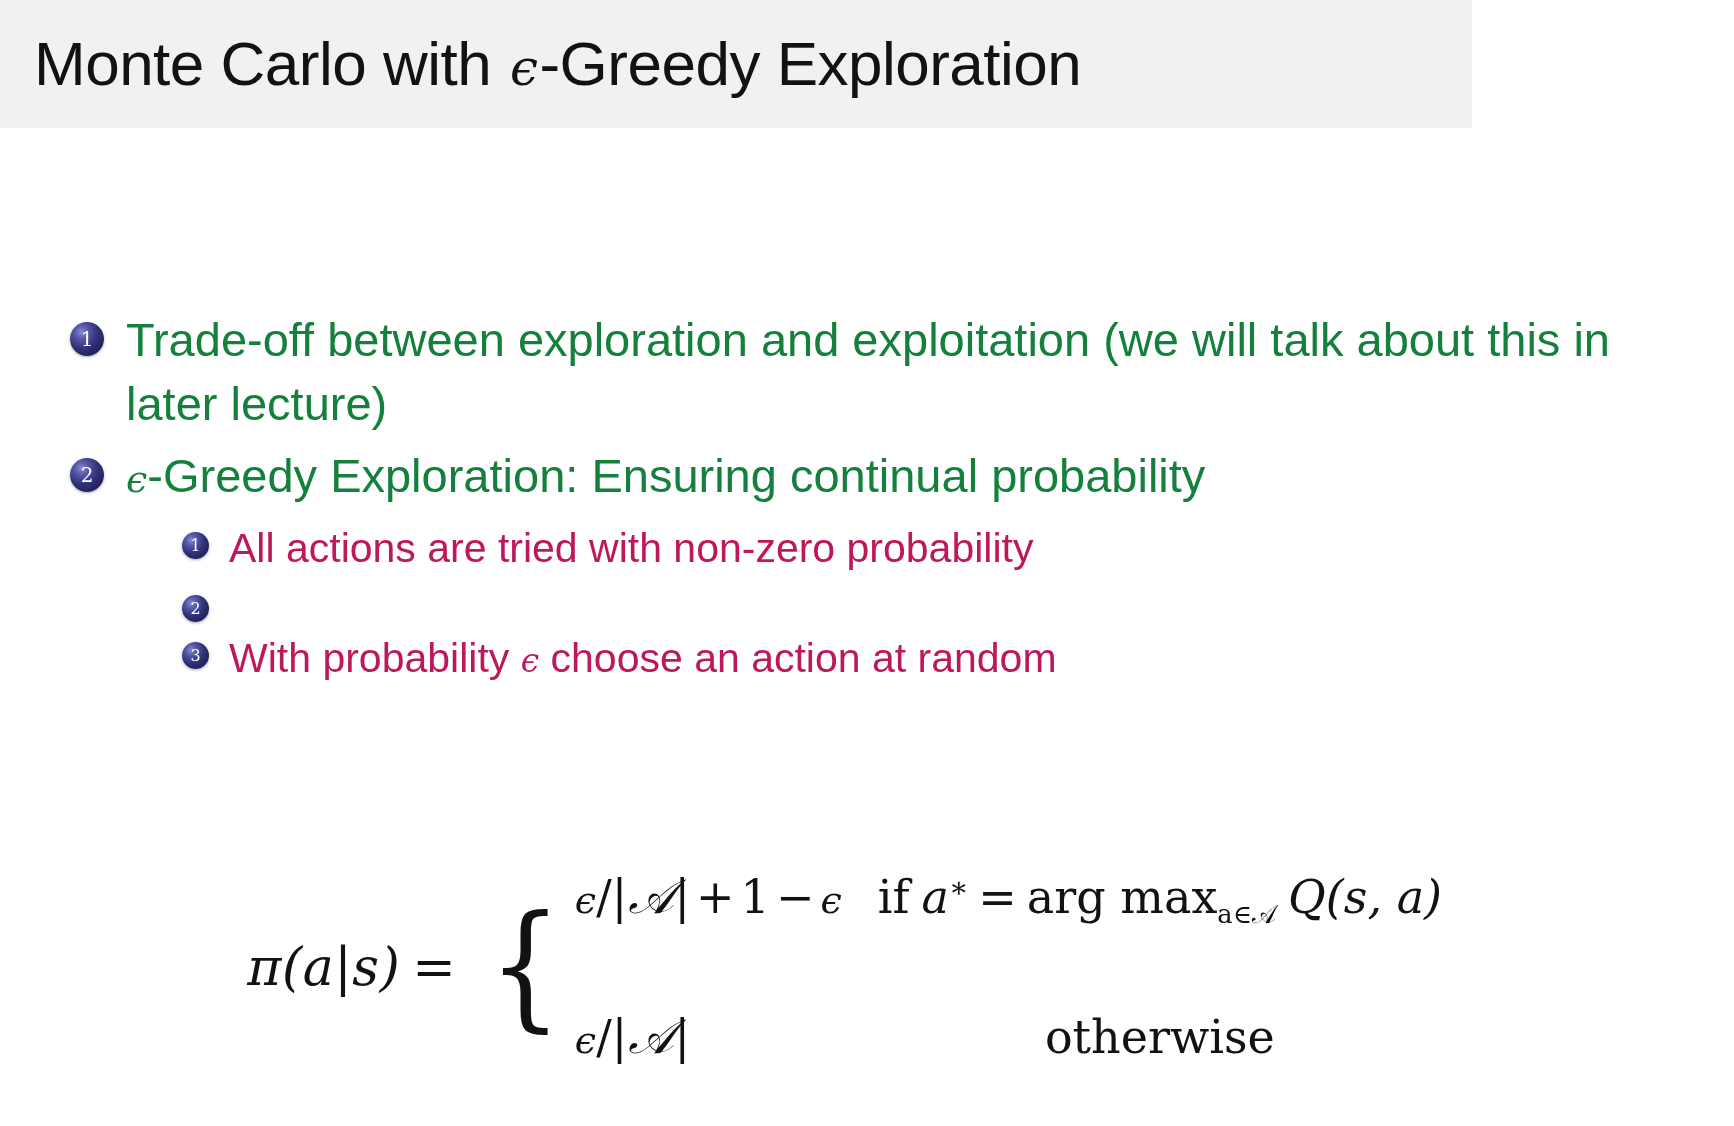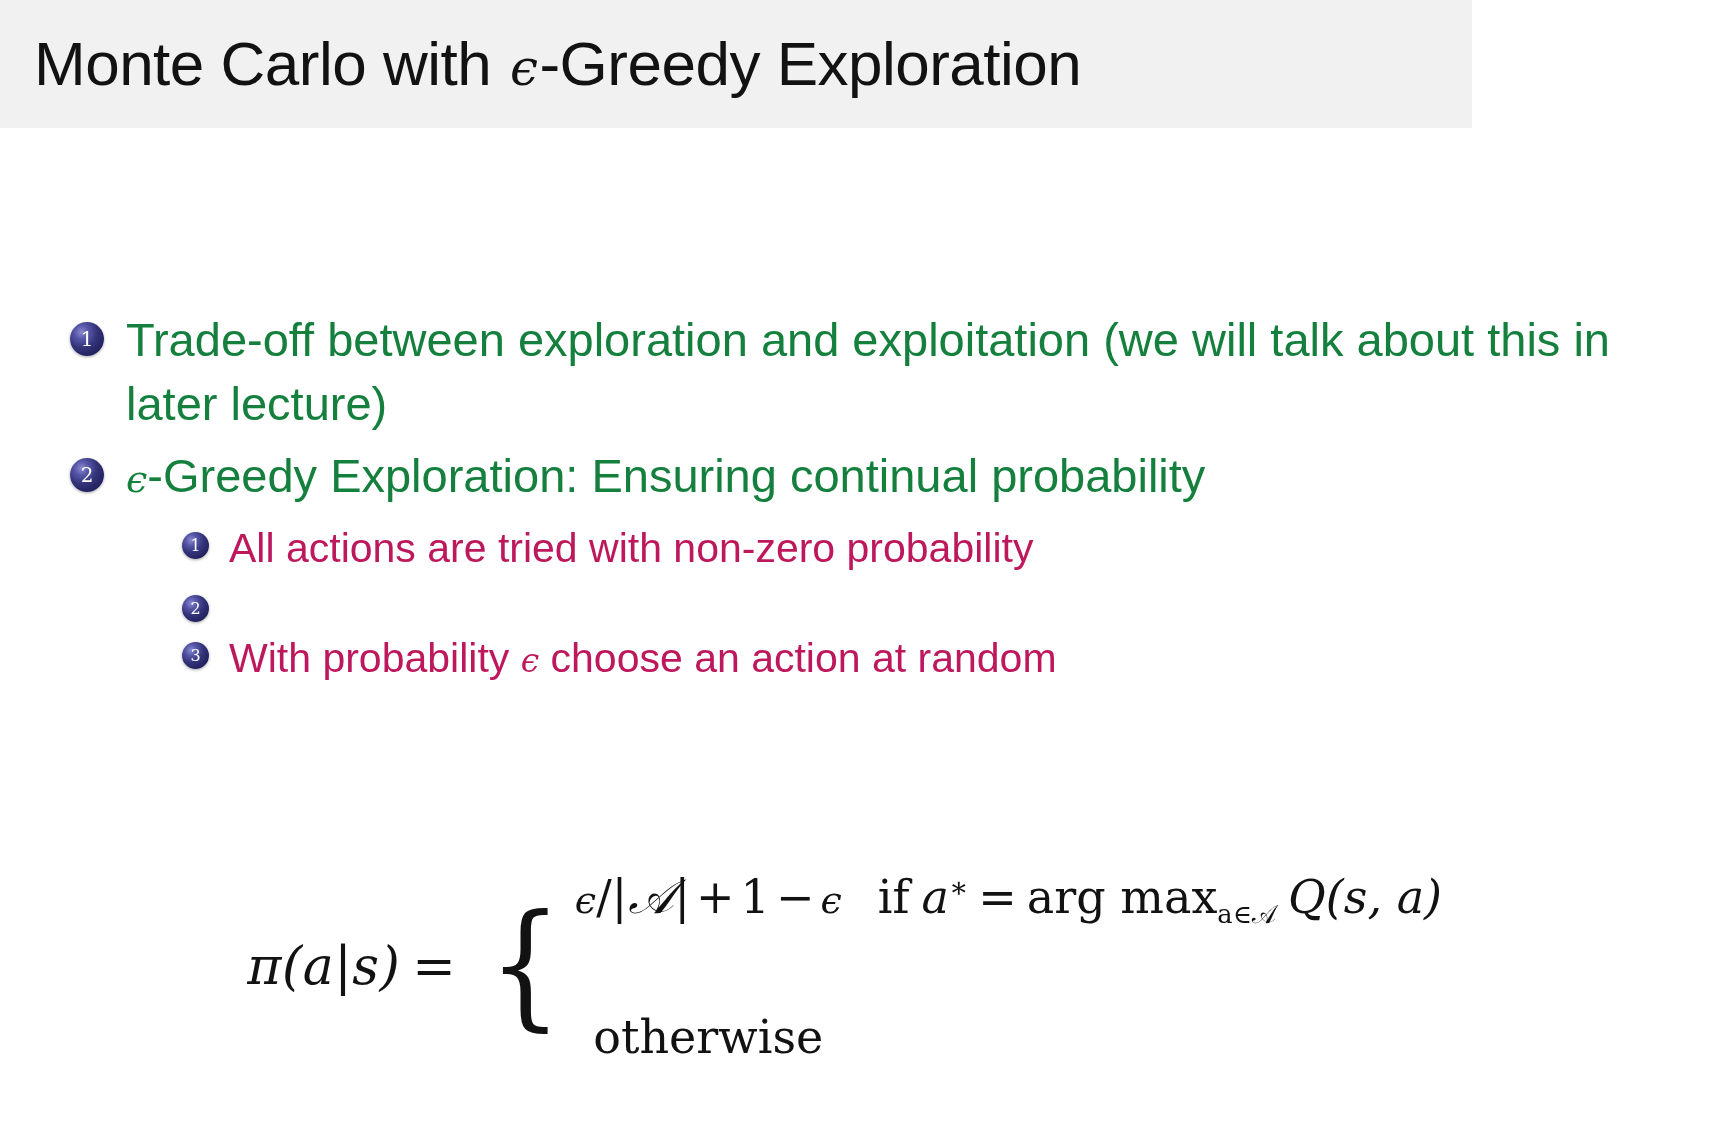--- a/index.html
+++ b/index.html
@@ -276,20 +276,21 @@
         <div class="eq-lhs"><span class="it">π</span><span class="it">(a|s)</span><span class="eq-sign">=</span></div>
 
         <div class="brace">{</div>
 
         <div class="cases">
 
           <div class="case-val"><span class="eps">ϵ</span><span>/|</span><span class="cal">𝒜</span><span>|</span><span class="op">+</span><span>1</span><span class="op">−</span><span class="eps">ϵ</span></div>
 
           <div class="case-cond"><span class="up">if</span><span class="spc"></span><span class="it">a</span><sup>∗</sup><span class="eqs">=</span><span class="up">arg max</span><sub>a∈𝒜</sub><span class="spc"></span><span class="it">Q</span><span class="it">(s, a)</span></div>
 
+          <div class="case-val"><span class="eps">ϵ</span><span>/|</span><span class="cal">𝒜</span><span>|</span></div>
 
           <div class="case-cond" style="text-align:center;margin-top:44px;">otherwise</div>
 
         </div>
       </div>
     </div>
 
   </div>
 </div>
 

